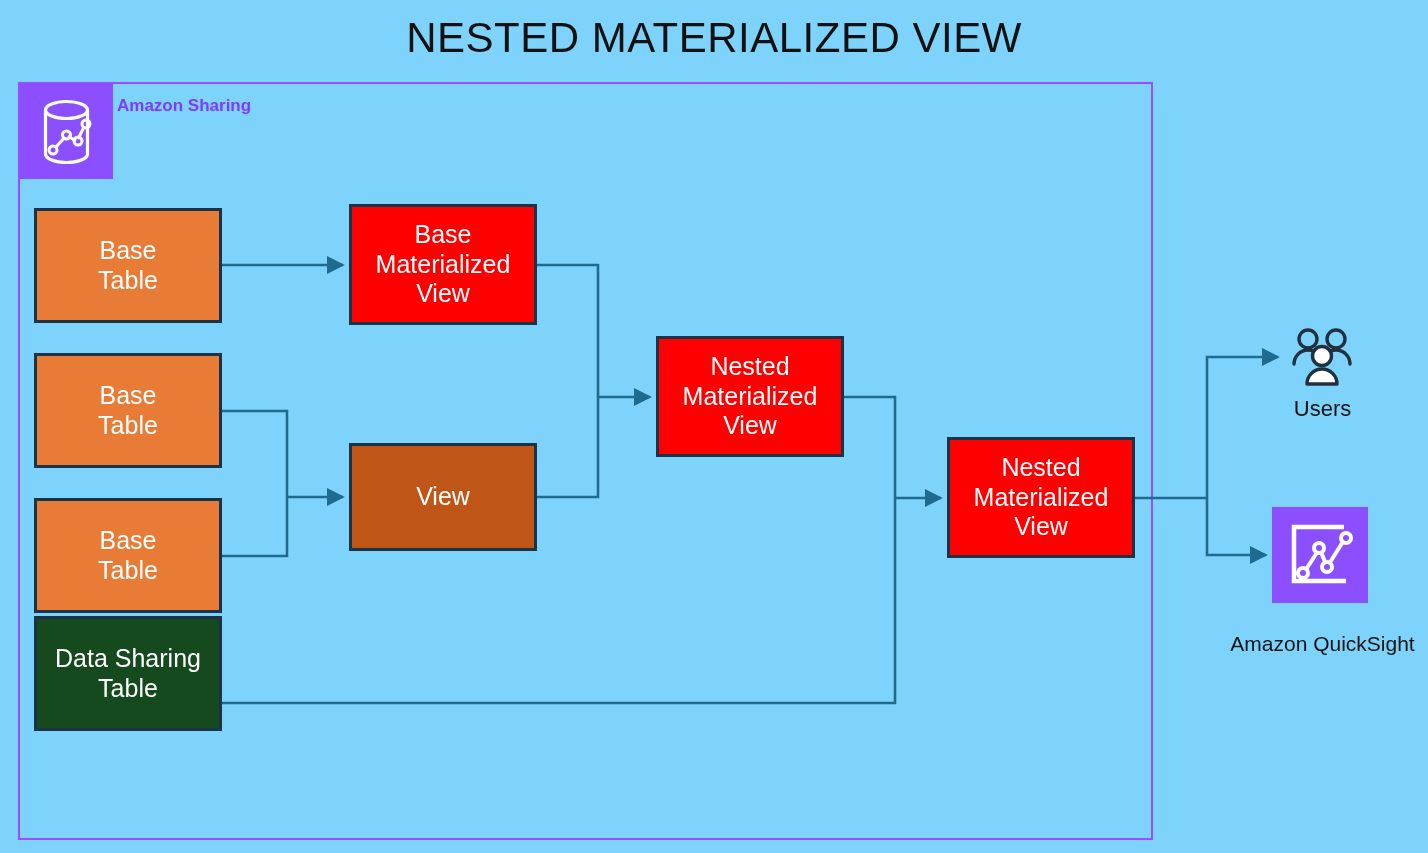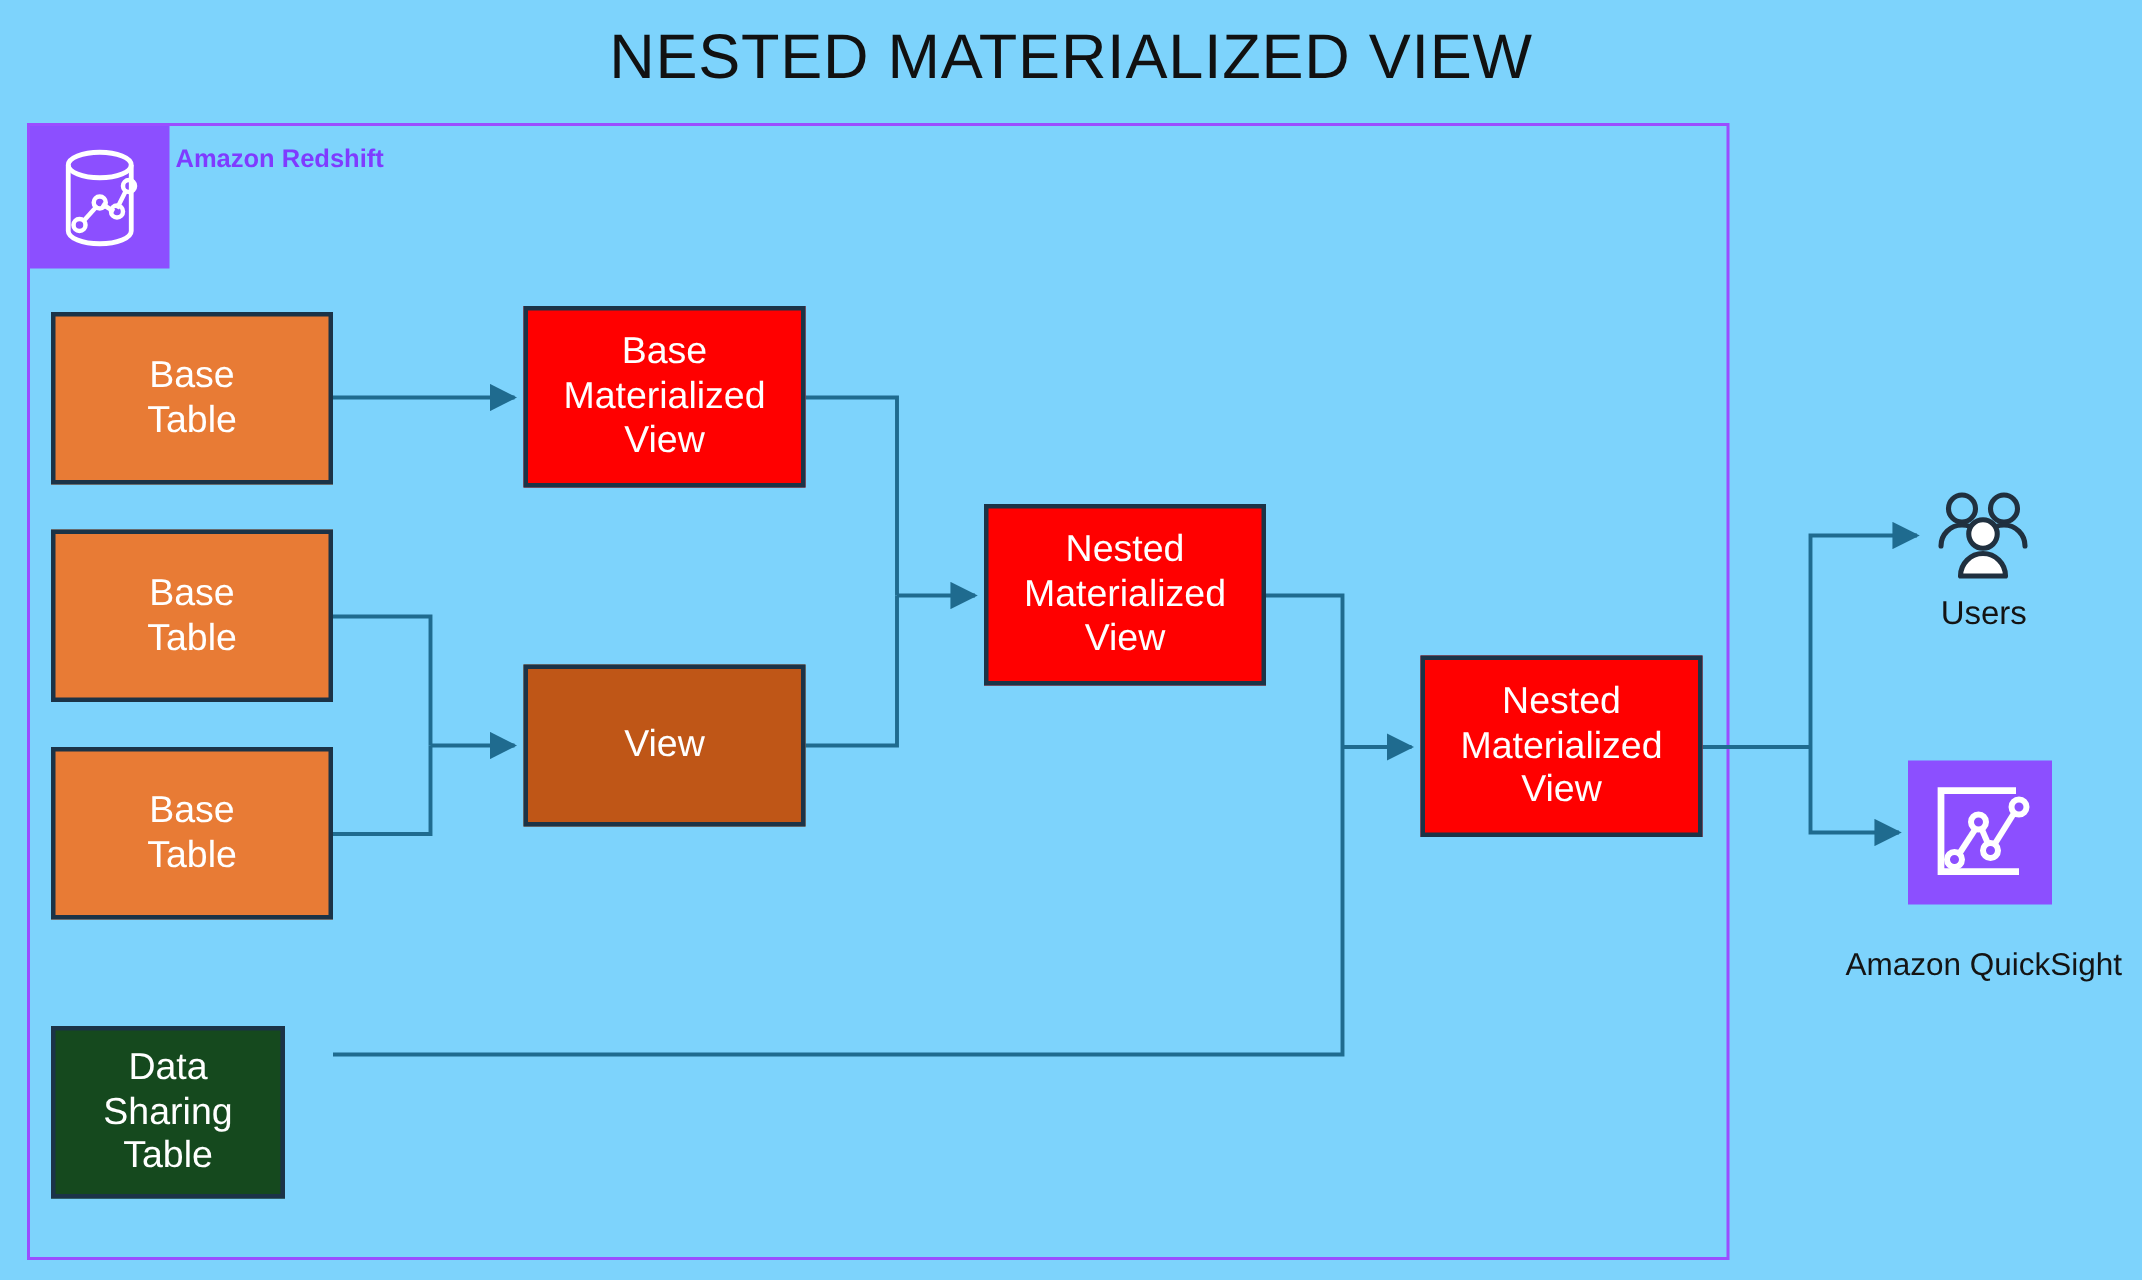--- a/index.html
+++ b/index.html
@@ -148,21 +148,21 @@
         <line x1="58" y1="55" x2="64" y2="43"></line>
       </g>
       <g fill="none" stroke="#ffffff" stroke-width="3">
         <circle cx="33" cy="66" r="4"></circle>
         <circle cx="46.5" cy="51" r="4"></circle>
         <circle cx="58" cy="57" r="4"></circle>
         <circle cx="66" cy="40" r="4"></circle>
       </g>
     </svg>
   </div>
-  <div class="redshift-label">Amazon Redshift</div>
+  <div class="redshift-label">Amazon Sharing</div>
 
   <svg id="wires">
     <defs>
       <marker id="arrow" viewBox="0 0 10 10" refX="9" refY="5" markerWidth="7" markerHeight="7" orient="auto-start-reverse">
         <path d="M 0 0 L 10 5 L 0 10 z" fill="#1f6b8f"></path>
       </marker>
     </defs>
     <g fill="none" stroke="#1f6b8f" stroke-width="2.6">
 
       <path d="M222 265 H343" marker-end="url(#arrow)"></path>
@@ -192,21 +192,21 @@
       <path d="M1207 498 V555 H1266" marker-end="url(#arrow)"></path>
     </g>
   </svg>
 
   <div class="node node-base-table" style="left: 34px; top: 208px; width: 188px; height: 115px;">Base
 Table</div>
   <div class="node node-base-table" style="left: 34px; top: 353px; width: 188px; height: 115px;">Base
 Table</div>
   <div class="node node-base-table" style="left: 34px; top: 498px; width: 188px; height: 115px;">Base
 Table</div>
-  <div class="node node-share" style="left: 34px; top: 684px; width: 156px; height: 115px;">Data Sharing
+  <div class="node node-share" style="left: 34px; top: 616px; width: 188px; height: 115px;">Data Sharing
 Table</div>
   <div class="node node-mv" style="left: 349px; top: 204px; width: 188px; height: 121px;">Base
 Materialized
 View</div>
   <div class="node node-view" style="left: 349px; top: 443px; width: 188px; height: 108px;">View</div>
   <div class="node node-mv" style="left: 656px; top: 336px; width: 188px; height: 121px;">Nested
 Materialized
 View</div>
   <div class="node node-mv" style="left: 947px; top: 437px; width: 188px; height: 121px;">Nested
 Materialized

